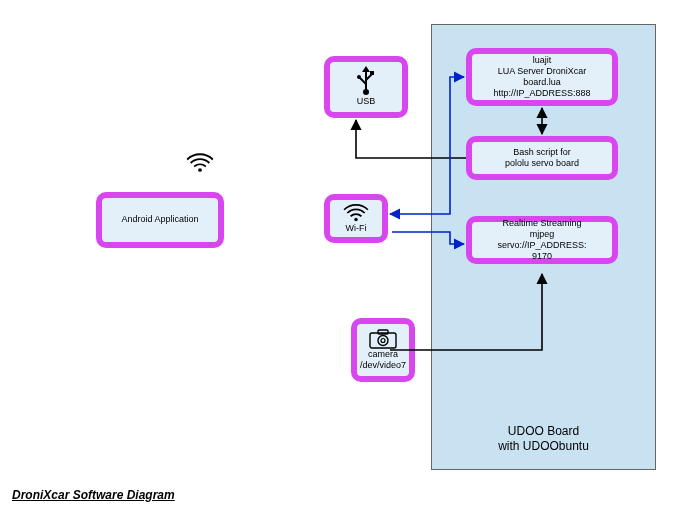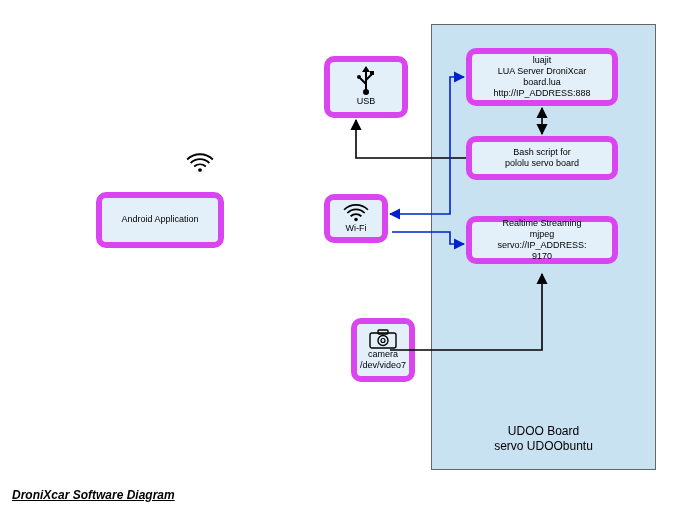--- a/index.html
+++ b/index.html
@@ -60,21 +60,21 @@
   .icon {
     display: block;
   }
 </style>
 </head>
 <body>
 
 <div class="udoo-container" style="left:431px; top:24px; width:225px; height:446px;">
   <div class="udoo-label">
     <span>UDOO Board</span><br>
-    <span>servo UDOObuntu</span>
+    <span>with UDOObuntu</span>
   </div>
 </div>
 
 <div style="position:absolute; left:186px; top:152px; width:28px; height:22px;">
   <svg class="icon" viewBox="0 0 24 18" width="28" height="22">
     <path d="M1 6 C7 0 17 0 23 6" fill="none" stroke="#000" stroke-width="1.6"></path>
     <path d="M4 9 C8.5 4.5 15.5 4.5 20 9" fill="none" stroke="#000" stroke-width="1.6"></path>
     <path d="M7 12 C10 9.5 14 9.5 17 12" fill="none" stroke="#000" stroke-width="1.6"></path>
     <circle cx="12" cy="15" r="1.6" fill="#000"></circle>
   </svg>

